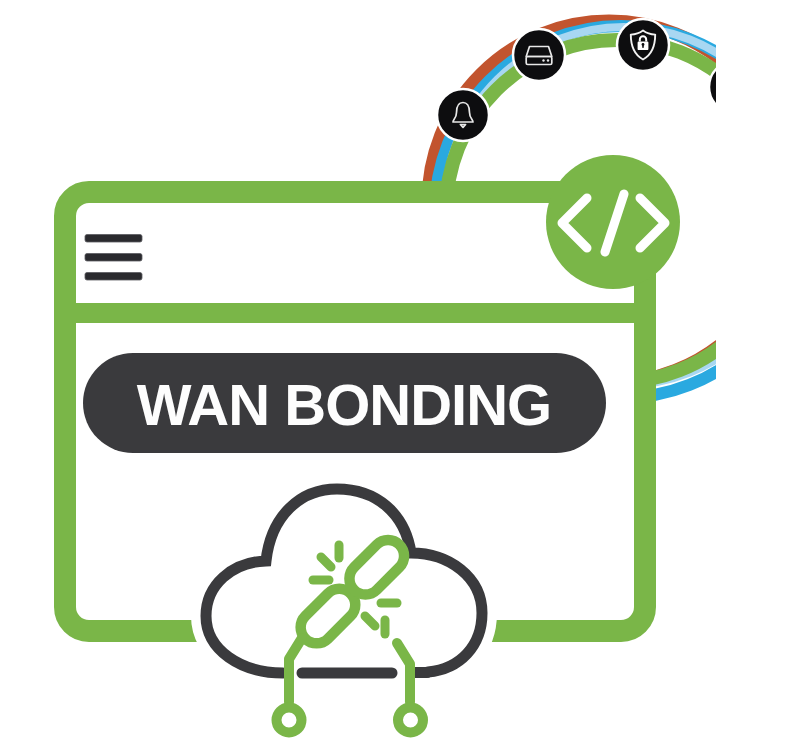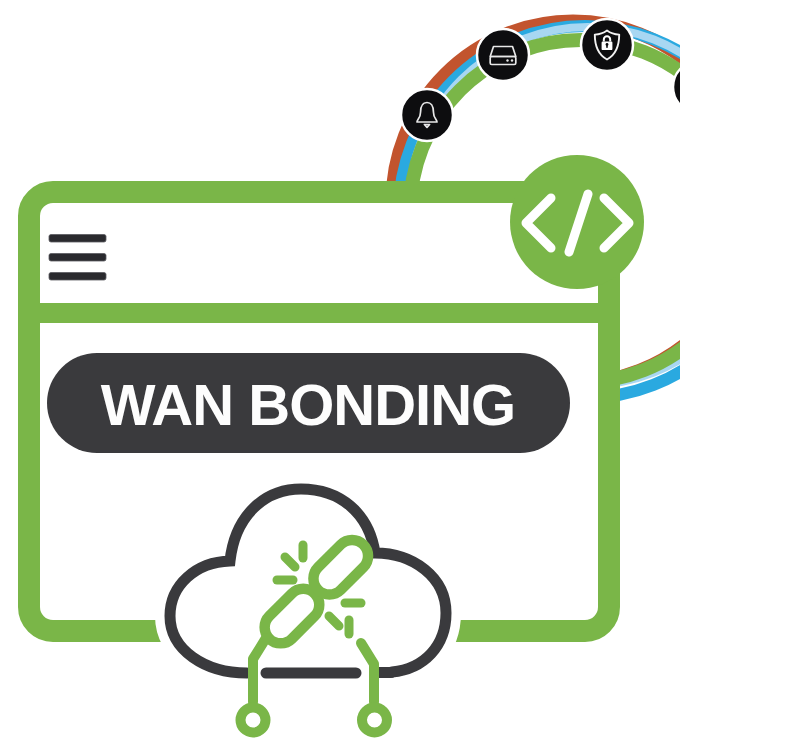--- a/index.html
+++ b/index.html
@@ -1,16 +1,16 @@
 <!DOCTYPE html>
 <html><head>
 <meta charset="utf-8">
 <style>
   html,body{margin:0;padding:0;background:#ffffff;}
-  .stage{position:relative;width:680px;height:748px;background:#ffffff;overflow:hidden;}
+  .stage{position:relative;width:680px;height:748px;background:#ffffff;overflow:hidden;padding-left:36px;}
   svg{display:block;}
   .heading-text{
     font-family:"Liberation Sans","DejaVu Sans",sans-serif;
     font-weight:bold;
     letter-spacing:-1px;
   }
 </style>
 </head>
 <body>
 

